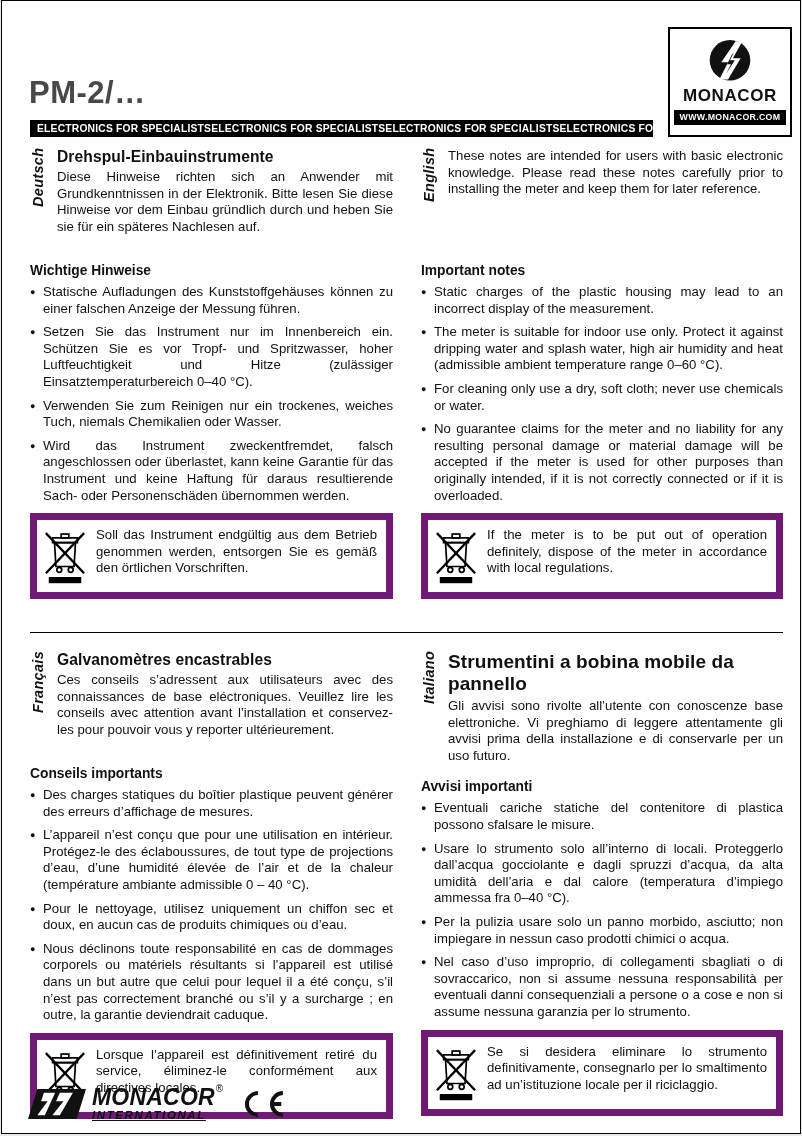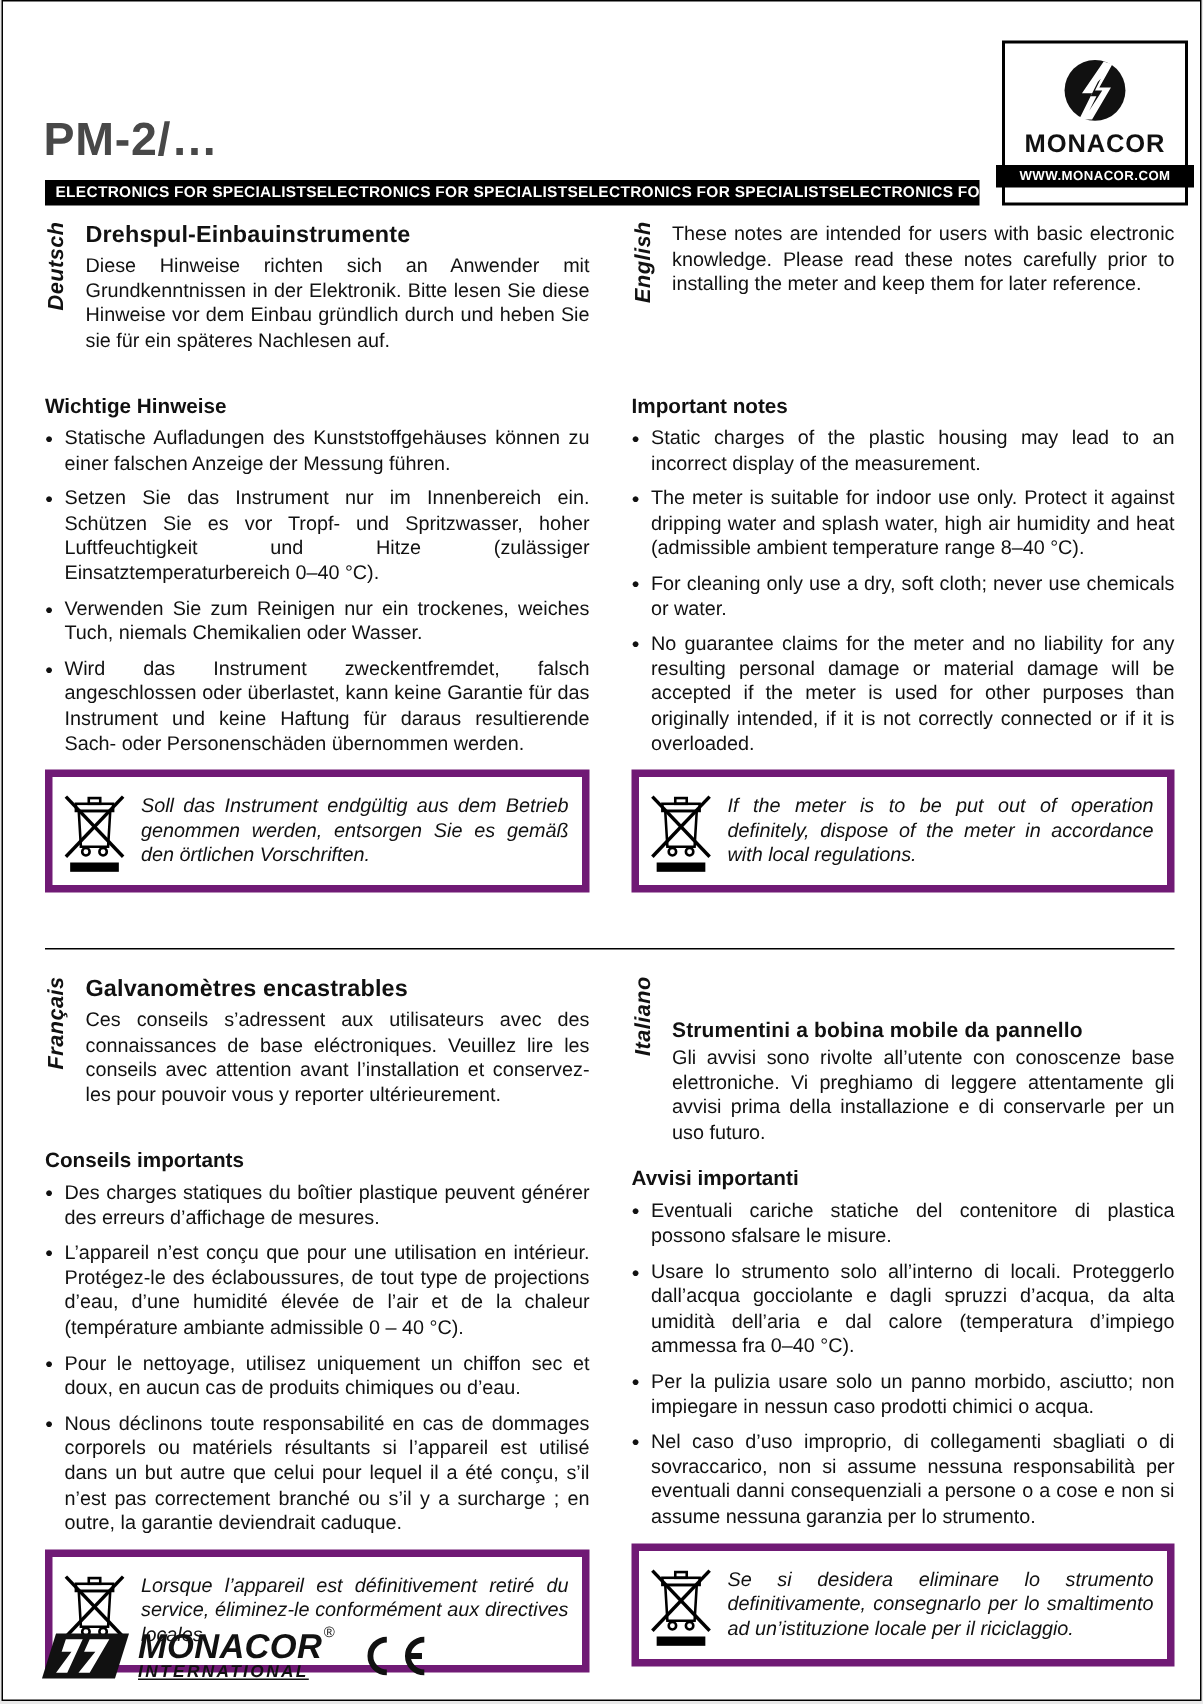--- a/index.html
+++ b/index.html
@@ -15,21 +15,21 @@
     display:flex;align-items:center;justify-content:space-between;padding:0 7px;box-sizing:border-box;
   }
   .tagline-bar span{color:#fff;font-size:10.3px;font-weight:bold;letter-spacing:.2px;white-space:nowrap;}
   .logo-box{
     position:absolute;left:666px;top:26px;width:124px;height:110px;border:2px solid #000;
     box-sizing:border-box;display:flex;flex-direction:column;align-items:center;background:#fff;
   }
   .logo-emblem{margin-top:10px;}
   .logo-brand{font-size:17px;font-weight:bold;letter-spacing:.6px;margin-top:4px;color:#111;}
   .logo-urlbar{
-    margin-top:4px;margin-bottom:10px;width:132px;height:16px;background:#000;color:#fff;
+    margin-top:4px;margin-bottom:10px;width:112px;height:16px;background:#000;color:#fff;
     font-size:8.8px;font-weight:bold;display:flex;align-items:center;justify-content:center;letter-spacing:.3px;
   }
   
   .section{position:absolute;width:363px;}
   .s-de{left:28px;top:147px;}
   .s-en{left:419px;top:147px;width:362px;}
   .s-fr{left:28px;top:650px;}
   .s-it{left:419px;top:650px;width:362px;}
   .sec-head{display:flex;}
   .lang{
@@ -40,22 +40,22 @@
   .sec-title{margin:0 0 3px 0;font-size:15.6px;font-weight:bold;letter-spacing:.1px;}
   .intro{margin:0;font-size:13.2px;line-height:16.6px;text-align:justify;}
   .notes-title{margin:15px 0 6px 0;font-size:13.8px;font-weight:bold;}
   ul.notes{list-style:none;margin:0;padding:0;}
   ul.notes li{
     position:relative;padding-left:13px;margin-bottom:7px;
     font-size:13.2px;line-height:16.6px;text-align:justify;
   }
   ul.notes li::before{content:"\25CF";position:absolute;left:0;top:0;font-size:9px;}
   .disposal{
-    border:5px solid #701a75;margin-top:9px;padding:7px 9px 7px 7px;
-    display:flex;align-items:center;gap:10px;font-style:italic;
+    border:7px solid #701a75;margin-top:9px;padding:7px 9px 7px 7px;
+    display:flex;align-items:flex-start;gap:10px;
   }
   .disposal-text{flex:1;font-size:13.2px;line-height:16.6px;text-align:justify;}
   .mid-divider{position:absolute;left:28px;top:631px;width:753px;border-top:1.4px solid #000;}
   
   .footer{position:absolute;left:26px;top:1085px;width:760px;display:flex;align-items:center;}
   .footer-logo{display:flex;align-items:center;width:196px;flex:none;}
   .footer-brand-text{margin-left:6px;line-height:1;}
   .fb-row{display:flex;align-items:flex-start;}
   .fb-name{font-size:23px;font-weight:bold;font-style:italic;letter-spacing:.2px;}
   .fb-reg{font-size:10px;margin-left:1px;position:relative;top:-2px;}
@@ -127,21 +127,21 @@
   <div class="section s-en">
     <div class="sec-head">
       <div class="lang">English</div>
       <div class="head-body">
         <p class="intro">These notes are intended for users with basic electronic knowledge. Please read these notes carefully prior to installing the meter and keep them for later reference.</p>
       </div>
     </div>
     <h3 class="notes-title">Important notes</h3>
     <ul class="notes">
       <li>Static charges of the plastic housing may lead to an incorrect display of the measurement.</li>
-      <li>The meter is suitable for indoor use only. Protect it against dripping water and splash water, high air humidity and heat (admissible ambient temperature range 8–40 °C).</li>
+      <li>The meter is suitable for indoor use only. Protect it against dripping water and splash water, high air humidity and heat (admissible ambient temperature range 0–60 °C).</li>
       <li>For cleaning only use a dry, soft cloth; never use chemicals or water.</li>
       <li>No guarantee claims for the meter and no liability for any resulting personal damage or material damage will be accepted if the meter is used for other purposes than originally intended, if it is not correctly connected or if it is overloaded.</li>
     </ul>
     <div class="disposal">
       <svg width="42" height="58" viewBox="0 0 44 60">
         <g fill="none" stroke="#000" stroke-width="1.8">
           <rect x="18" y="7" width="8" height="4"></rect>
           <rect x="9" y="11" width="26" height="5"></rect>
           <path d="M11 16 L33 16 L31.5 41 L12.5 41 Z"></path>
           <circle cx="16" cy="44.5" r="2.6"></circle>
@@ -190,21 +190,21 @@
         <rect x="5" y="52" width="34" height="6.5" fill="#000"></rect>
       </svg>
       <div class="disposal-text">Lorsque l’appareil est définitivement retiré du service, éliminez-le conformément aux directives locales.</div>
     </div>
   </div>
 
   <div class="section s-it">
     <div class="sec-head">
       <div class="lang">Italiano</div>
       <div class="head-body">
-        <h2 class="sec-title" style="font-size:14px;margin-top:27px;">Strumentini a bobina mobile da pannello</h2>
+        <h2 class="sec-title" style="font-size:19px;">Strumentini a bobina mobile da pannello</h2>
         <p class="intro">Gli avvisi sono rivolte all’utente con conoscenze base elettroniche. Vi preghiamo di leggere attentamente gli avvisi prima della installazione e di conservarle per un uso futuro.</p>
       </div>
     </div>
     <h3 class="notes-title">Avvisi importanti</h3>
     <ul class="notes">
       <li>Eventuali cariche statiche del contenitore di plastica possono sfalsare le misure.</li>
       <li>Usare lo strumento solo all’interno di locali. Proteggerlo dall’acqua gocciolante e dagli spruzzi d’acqua, da alta umidità dell’aria e dal calore (temperatura d’impiego ammessa fra 0–40 °C).</li>
       <li>Per la pulizia usare solo un panno morbido, asciutto; non impiegare in nessun caso prodotti chimici o acqua.</li>
       <li>Nel caso d’uso improprio, di collegamenti sbagliati o di sovraccarico, non si assume nessuna responsabilità per eventuali danni consequenziali a persone o a cose e non si assume nessuna garanzia per lo strumento.</li>
     </ul>

